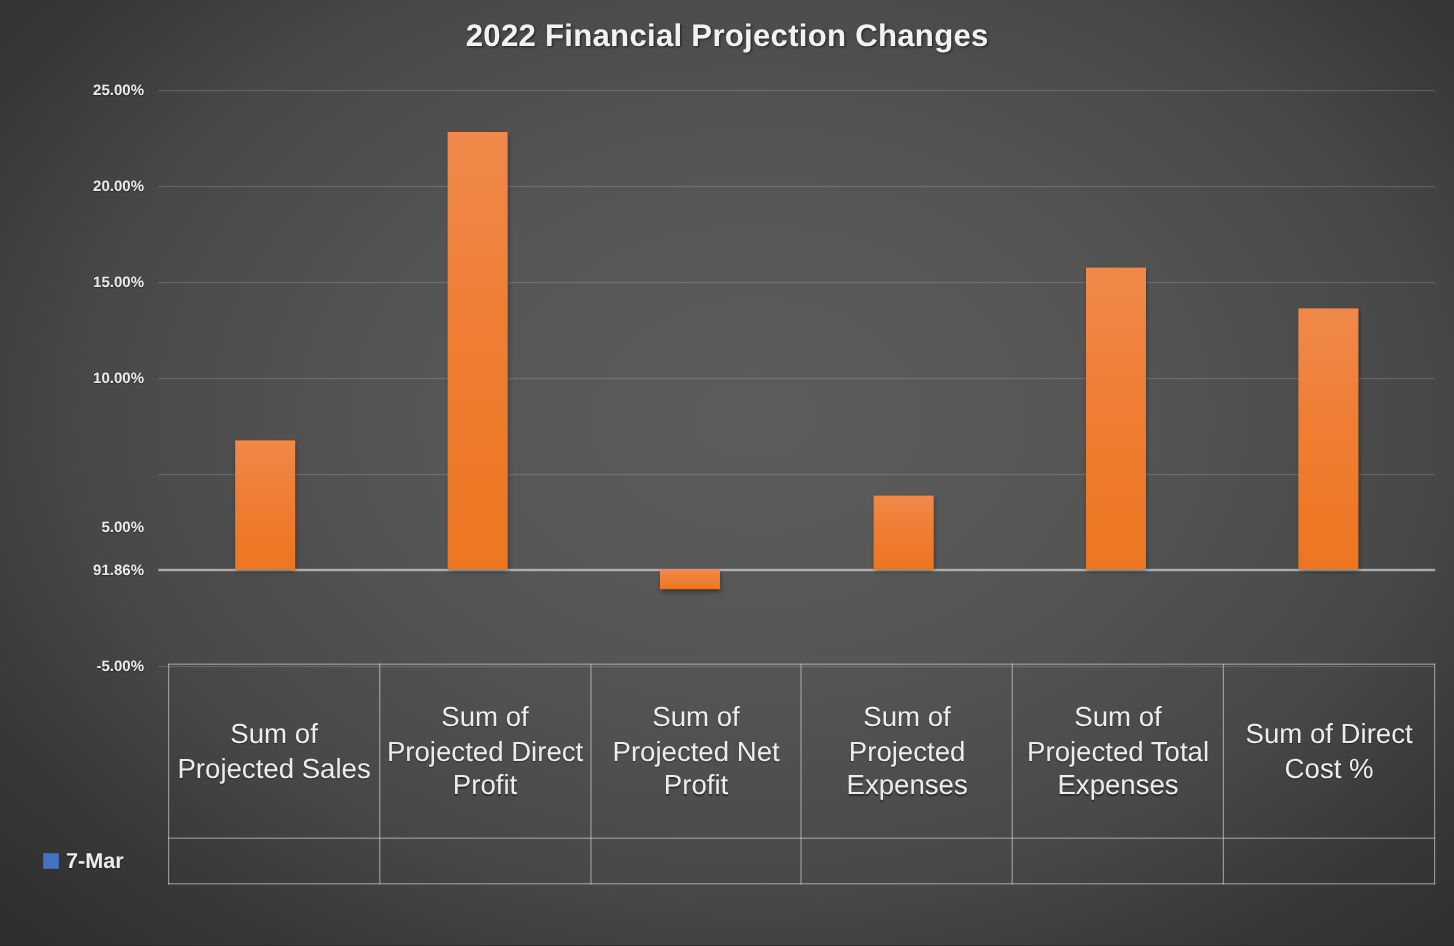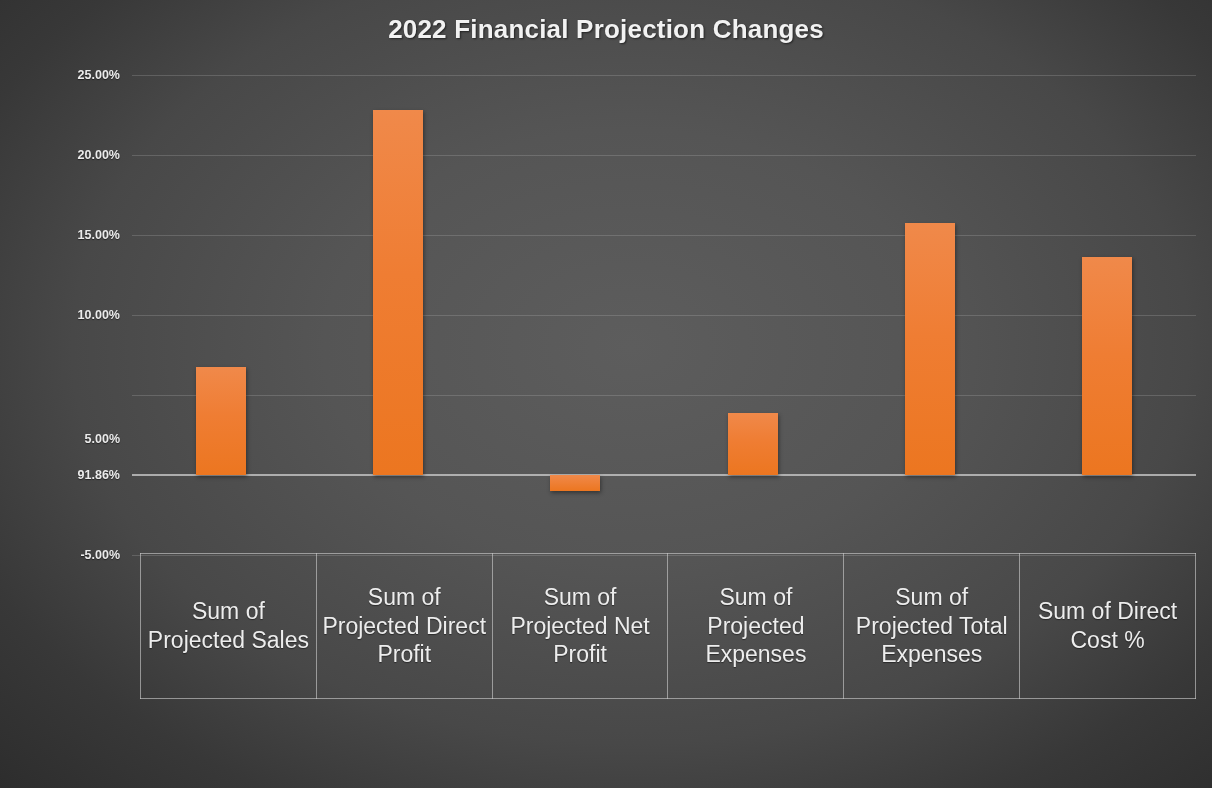--- a/index.html
+++ b/index.html
@@ -168,16 +168,25 @@
         <th class="legend-col"></th>
       <th>Sum of Projected Sales</th>
           <th>Sum of Projected Direct  Profit</th>
           <th>Sum of Projected Net Profit</th>
           <th>Sum of Projected Expenses</th>
           <th>Sum of Projected Total Expenses</th>
           <th>Sum of Direct Cost %</th>
         </tr>
     </thead>
     <tbody>
+        <tr>
+          <td class="legend-cell legend-col"><span class="legend-swatch" style="background: rgb(68, 114, 196);"></span><span>7-Mar</span></td>
+          <td></td>
+          <td></td>
+          <td></td>
+          <td></td>
+          <td></td>
+          <td></td>
+        </tr>
       </tbody>
   </table>
 
 </div>
 
 </body></html>

